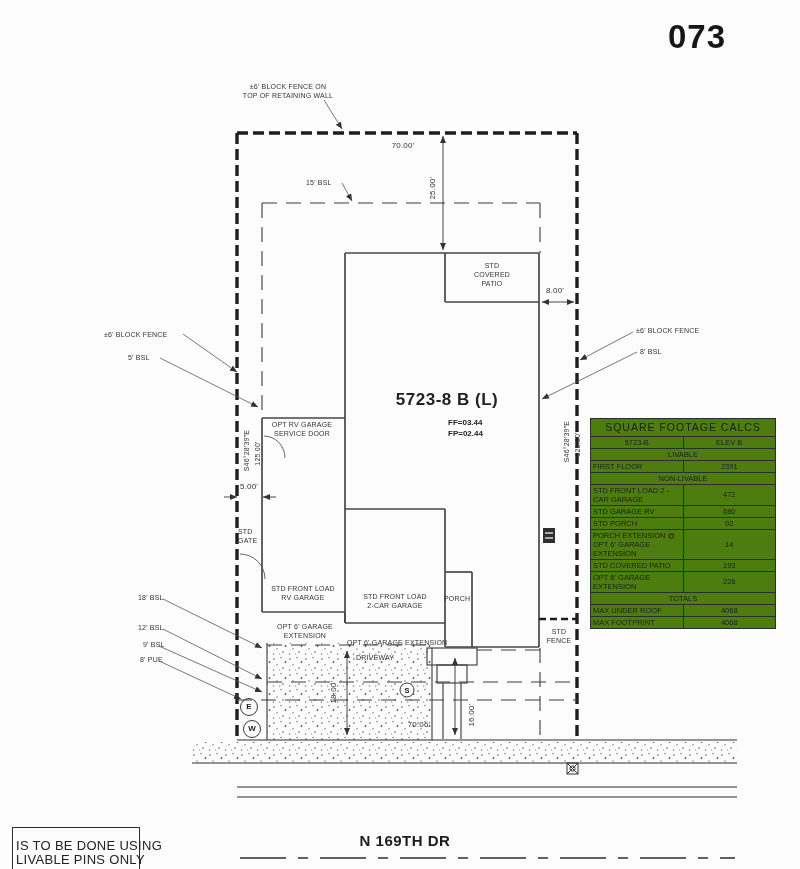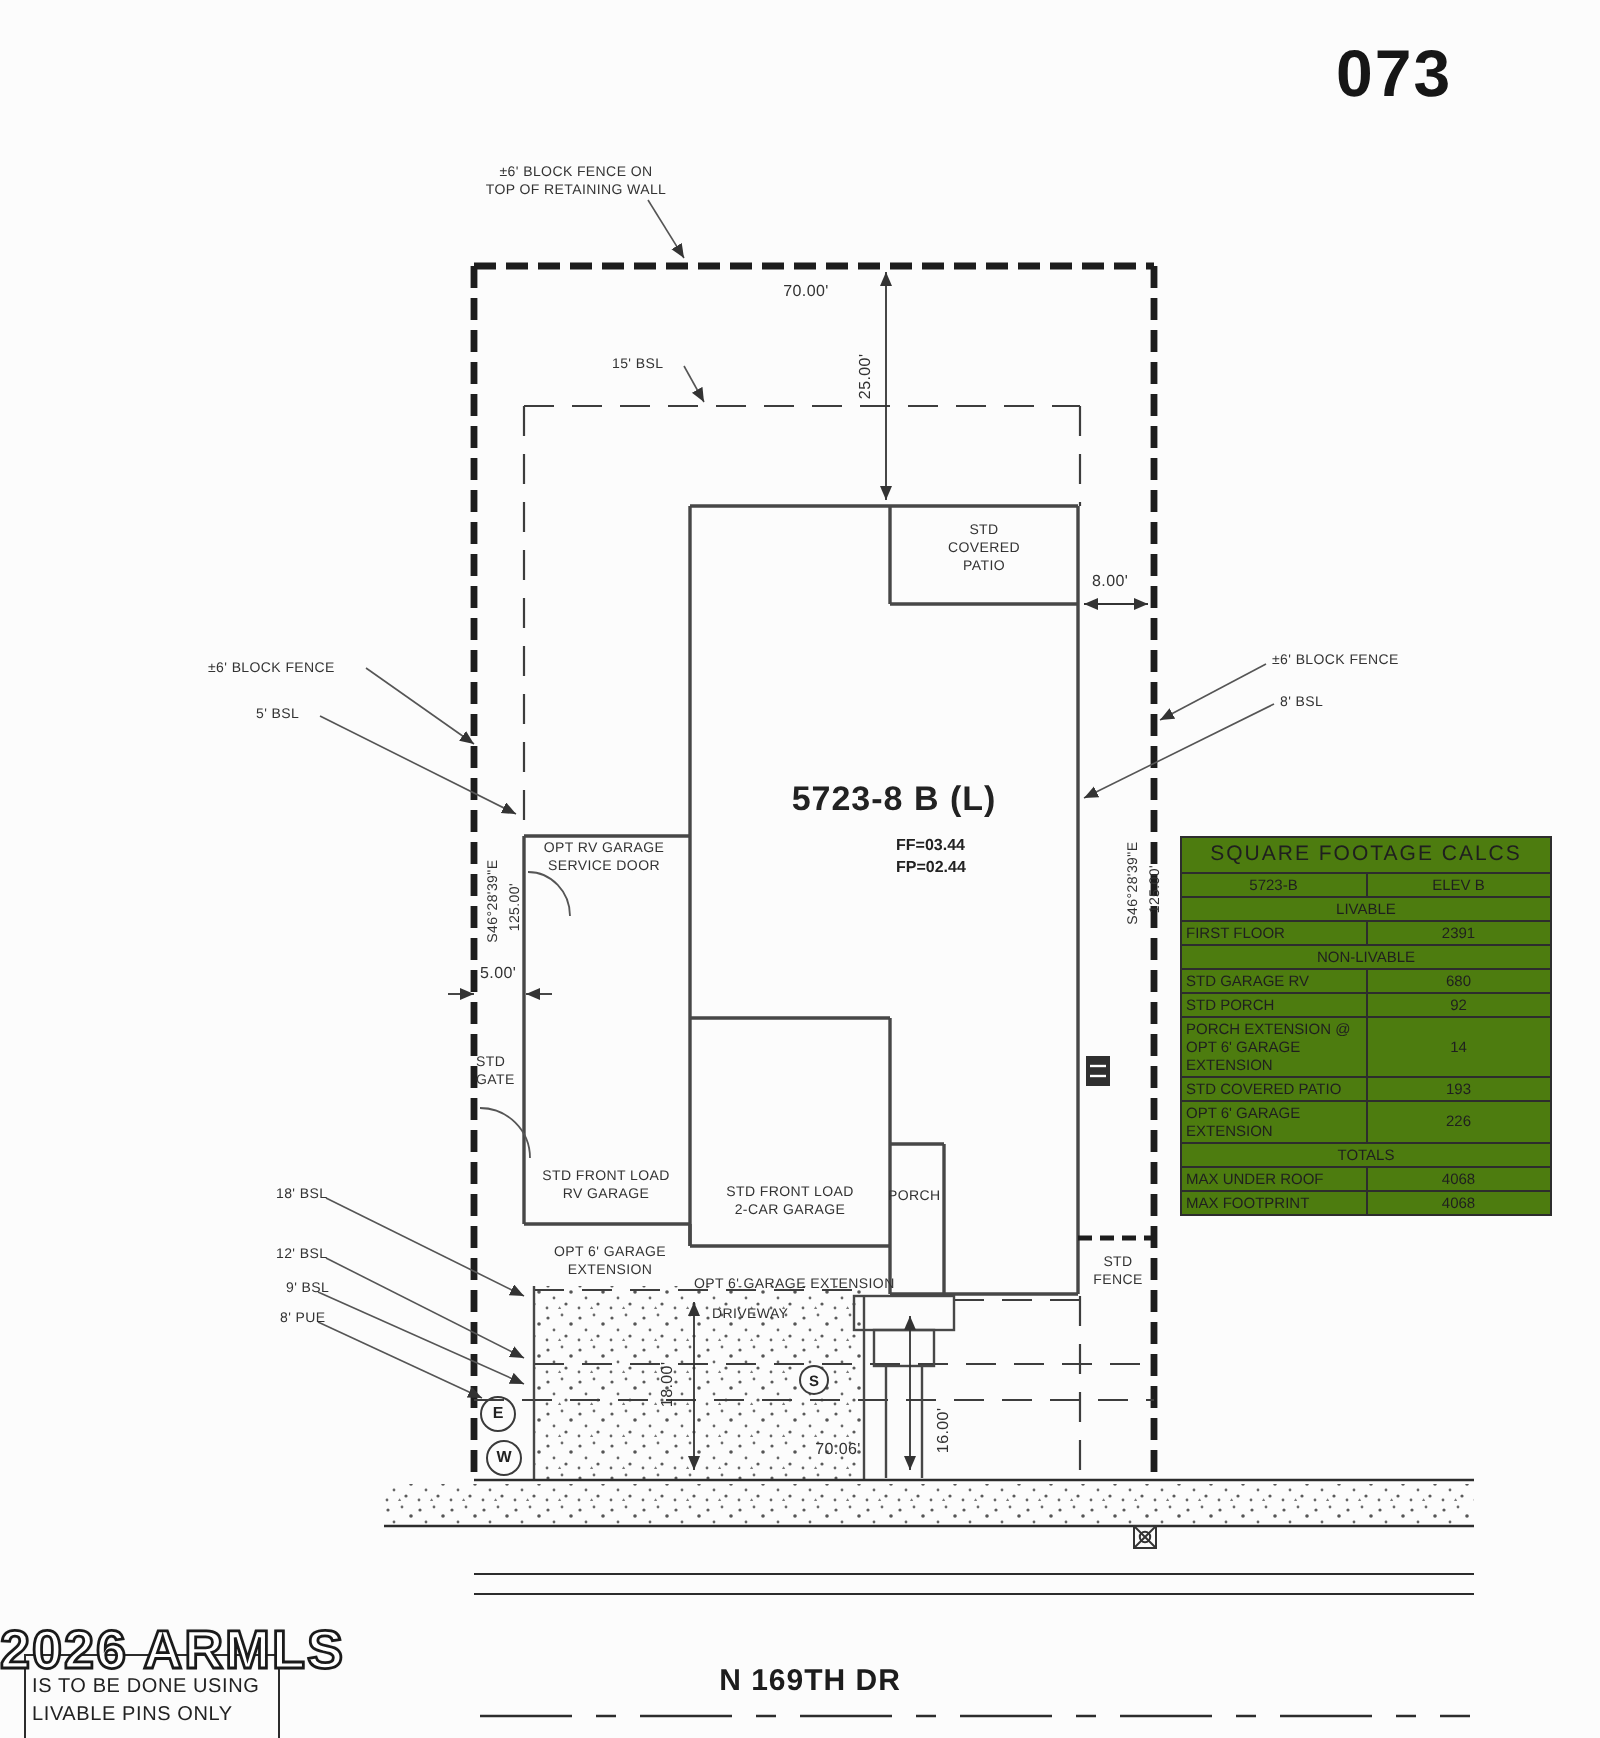--- a/index.html
+++ b/index.html
@@ -25,21 +25,21 @@
         padding:1px 2px;color:#1f1f1f;line-height:1.2;}
   .sqft th.hd{font-size:10.5px;letter-spacing:1px;text-align:center;padding:2px 0;}
   .sqft td.v{width:40px;text-align:center;}
   .sqft td.sp{text-align:center;}
   .sqft td.idrow{text-align:center;}
   .watermark{position:absolute;left:0px;top:810px;font-size:27px;font-weight:700;
         letter-spacing:1px;color:#ffffff;-webkit-text-stroke:1.4px #1a1a1a;
         text-shadow:0 0 1px #222;}
   .notebox{position:absolute;left:12px;top:827px;width:126px;height:42px;
         border:1.3px solid #2c2c2c;border-bottom:none;background:transparent;}
-  .noteline{position:absolute;left:16px;font-size:10px;color:#222;letter-spacing:.3px;}
+  .noteline{position:absolute;left:16px;font-size:13px;color:#222;letter-spacing:.3px;}
 </style>
 </head>
 <body>
 
 <div class="sheet">
 
   <svg class="plan" width="800" height="869" viewBox="0 0 800 869">
     <defs>
       <marker id="ah" markerWidth="9" markerHeight="8" refX="7" refY="3" orient="auto-start-reverse" markerUnits="userSpaceOnUse">
         <path d="M0,0 L7,3 L0,6 Z" fill="#333"></path>
@@ -235,20 +235,24 @@
           <td class="sp" colspan="2">LIVABLE</td>
         </tr>
     <tr>
           <td>FIRST FLOOR</td>
         <td class="v">2391</td>
         </tr>
     <tr>
           <td class="sp" colspan="2">NON-LIVABLE</td>
         </tr>
     <tr>
+          <td>STD FRONT LOAD 2 -CAR GARAGE</td>
+        <td class="v">472</td>
+        </tr>
+    <tr>
           <td>STD GARAGE RV</td>
         <td class="v">680</td>
         </tr>
     <tr>
           <td>STD PORCH</td>
         <td class="v">92</td>
         </tr>
     <tr>
           <td>PORCH EXTENSION @ OPT 6' GARAGE EXTENSION</td>
         <td class="v">14</td>
@@ -273,15 +277,14 @@
         <td class="v">4068</td>
         </tr>
   </tbody>
     </table>
 
   <div class="street">N 169TH DR</div>
 
   <div class="notebox"></div>
   <div class="noteline" style="top:838px;">IS TO BE DONE USING</div>
   <div class="noteline" style="top:852px;">LIVABLE PINS ONLY</div>
-  <div class="watermark">2026 ARMLS</div>
 
 </div>
 
 </body></html>

